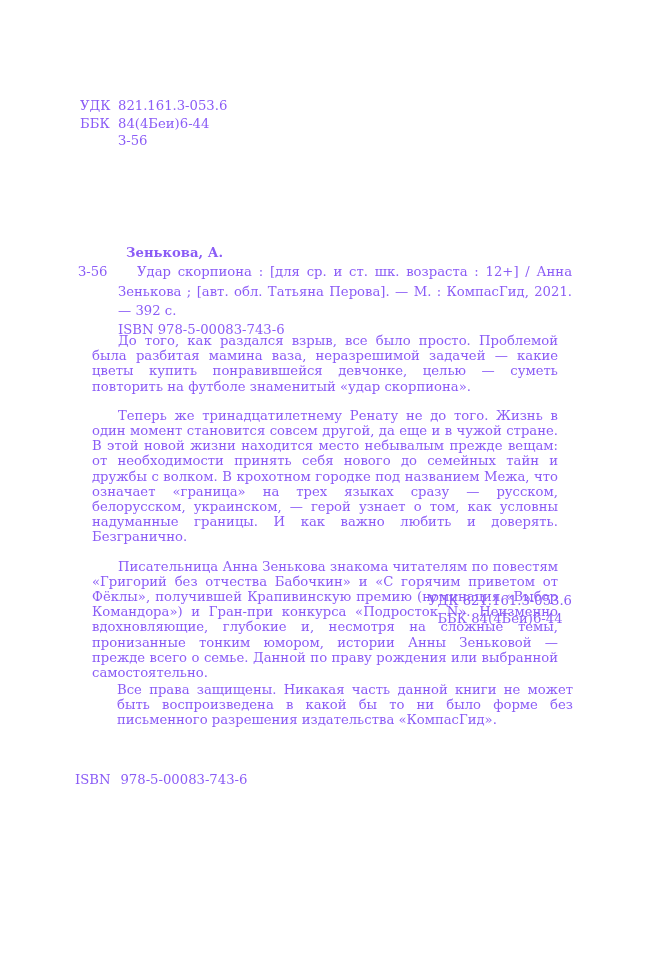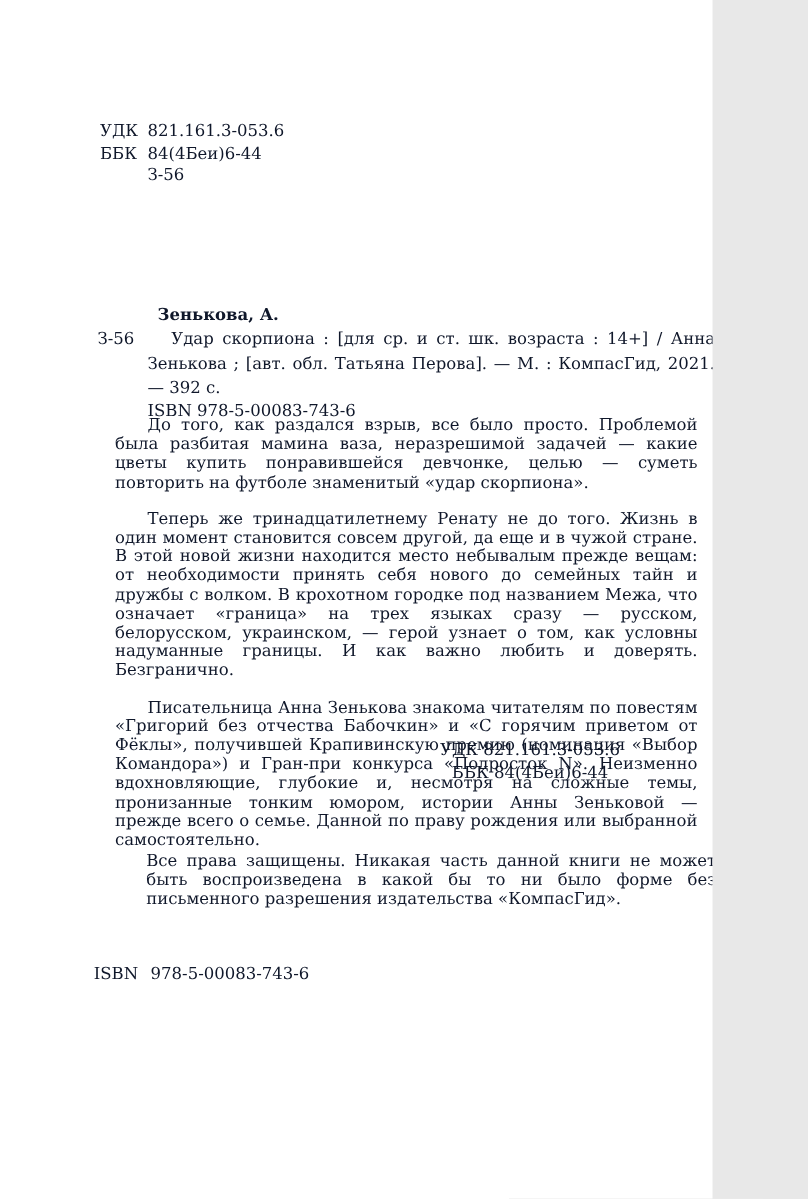--- a/index.html
+++ b/index.html
@@ -2,24 +2,24 @@
 <html lang="ru"><head>
 <meta charset="utf-8">
 <style>
   html, body {
     margin: 0;
     padding: 0;
     background: #e8e8e8;
   }
   .page {
     position: relative;
-    width: 570px;
+    width: 646px;
     height: 959px;
     background: #ffffff;
-    color: #0f172a;
+    color: #8b5cf6;
     font-family: "DejaVu Serif", "Liberation Serif", serif;
     font-size: 13.2px;
     line-height: 15.2px;
     overflow: hidden;
   }
 
   
   .top-codes {
     position: absolute;
     left: 80px;
@@ -121,21 +121,21 @@
       <span class="lbl"></span>
       <span>З-56</span>
     </div>
   </div>
 
 
   <div class="catalog">
     <div class="author">Зенькова, А.</div>
     <div class="entry">
       <span class="sign">З-56</span>
-      <p class="desc">Удар скорпиона : [для ср. и ст. шк. возраста : 14+] / Анна Зенькова ; [авт. обл. Татьяна Перова]. — М. : КомпасГид, 2021. — 392 с.</p>
+      <p class="desc">Удар скорпиона : [для ср. и ст. шк. возраста : 12+] / Анна Зенькова ; [авт. обл. Татьяна Перова]. — М. : КомпасГид, 2021. — 392 с.</p>
     </div>
     <div class="isbn-line">ISBN 978-5-00083-743-6</div>
   </div>
 
   <div class="annotation">
     <p>До того, как раздался взрыв, все было просто. Проблемой была разбитая мамина ваза, неразрешимой задачей — какие цветы купить понравившейся девчонке, целью — суметь повторить на футболе знаменитый «удар скорпиона».</p>
     <p>Теперь же тринадцатилетнему Ренату не до того. Жизнь в один момент становится совсем другой, да еще и в чужой стране. В этой новой жизни находится место небывалым прежде вещам: от необходимости принять себя нового до семейных тайн и дружбы с волком. В крохотном городке под названием Межа, что означает «граница» на трех языках сразу — русском, белорусском, украинском, — герой узнает о том, как условны надуманные границы. И как важно любить и доверять. Безгранично.</p>
     <p>Писательница Анна Зенькова знакома читателям по повестям «Григорий без отчества Бабочкин» и «С горячим приветом от Фёклы», получившей Крапивинскую премию (номинация «Выбор Командора») и Гран-при конкурса «Подросток N». Неизменно вдохновляющие, глубокие и, несмотря на сложные темы, пронизанные тонким юмором, истории Анны Зеньковой — прежде всего о семье. Данной по праву рождения или выбранной самостоятельно.</p>
   </div>
 

